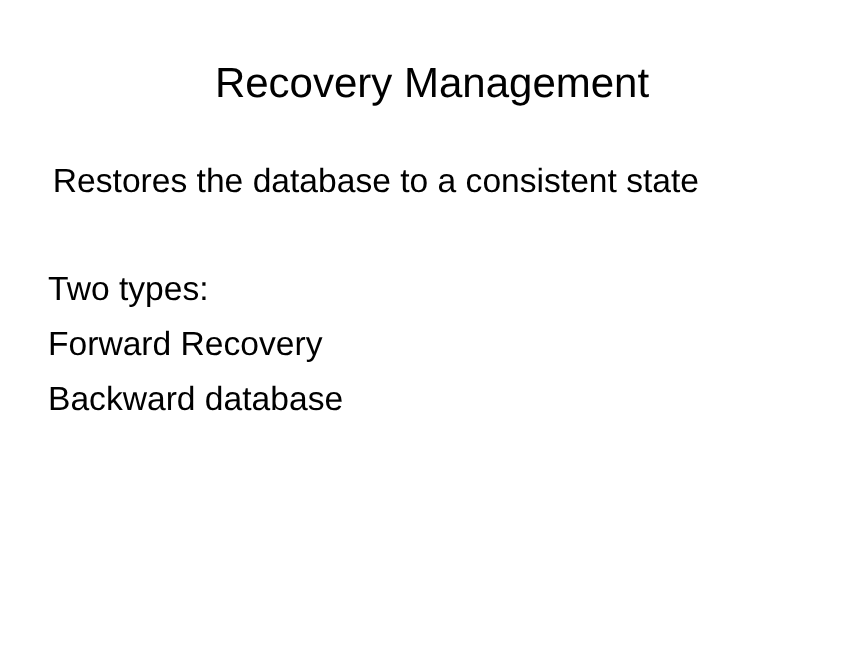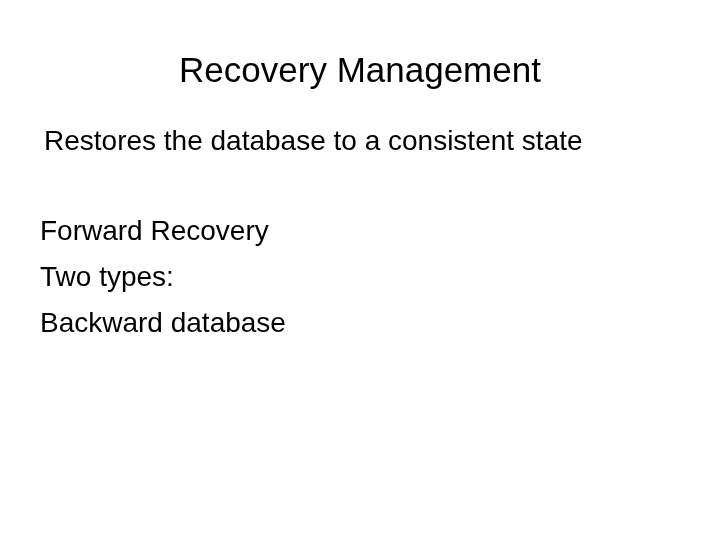--- a/index.html
+++ b/index.html
@@ -27,21 +27,21 @@
     font-size: 35px;
     line-height: 44px;
     font-weight: normal;
     letter-spacing: 0px;
     color: #000000;
     white-space: nowrap;
   }
   .slide-body {
     position: absolute;
     left: 40px;
-    top: 118px;
+    top: 128px;
     width: 640px;
   }
   .body-line {
     font-size: 28px;
     line-height: 46px;
     font-weight: normal;
     color: #000000;
     white-space: nowrap;
   }
   .body-line.indented {
@@ -61,21 +61,21 @@
 <div class="slide">
 
   <div class="slide-title">Recovery Management</div>
 
   <div class="slide-body">
 
     <div class="body-line indented">Restores the database to a consistent state</div>
 
     <div class="body-line spacer"></div>
 
+    <div class="body-line">Two types:</div>
+
     <div class="body-line">Forward Recovery</div>
-
-    <div class="body-line">Two types:</div>
 
     <div class="body-line">Backward database</div>
 
   </div>
 
 </div>
 
 </body></html>

